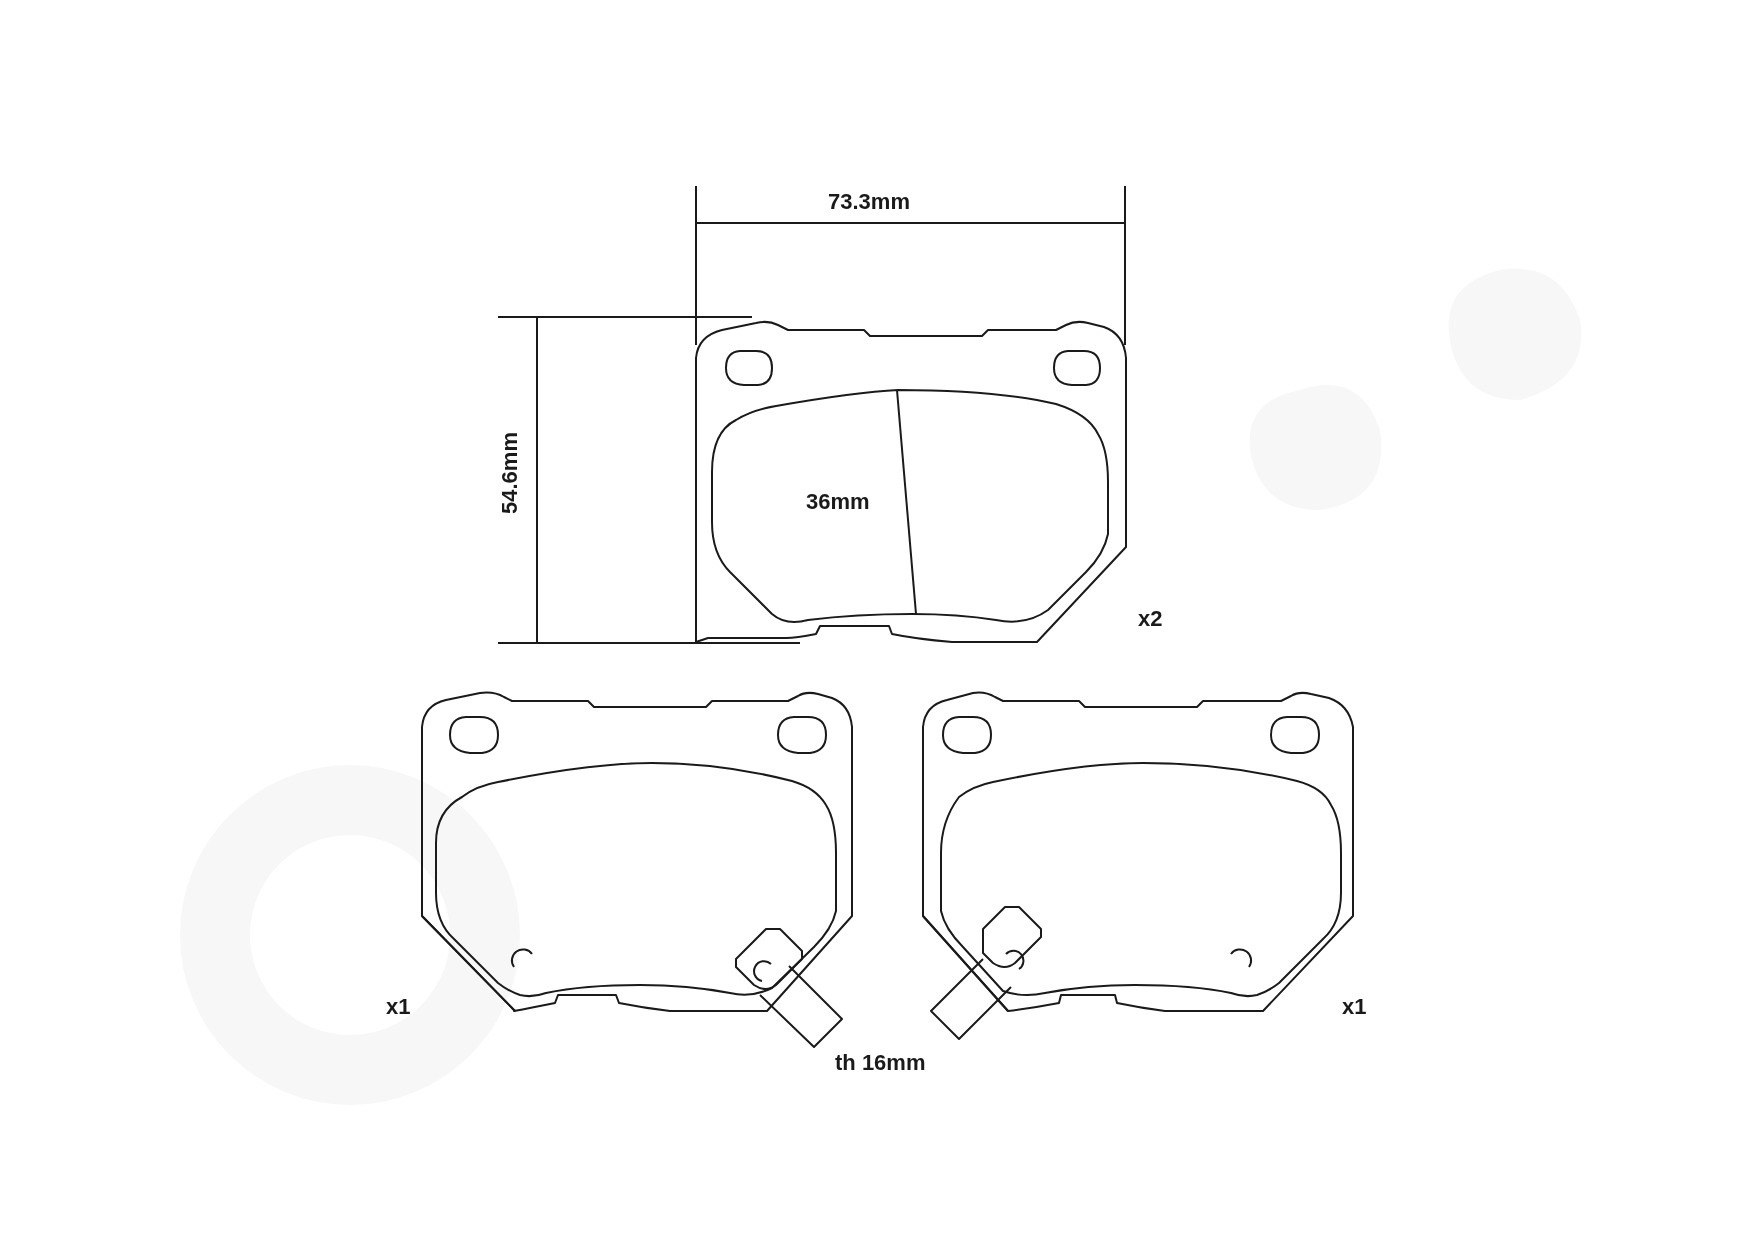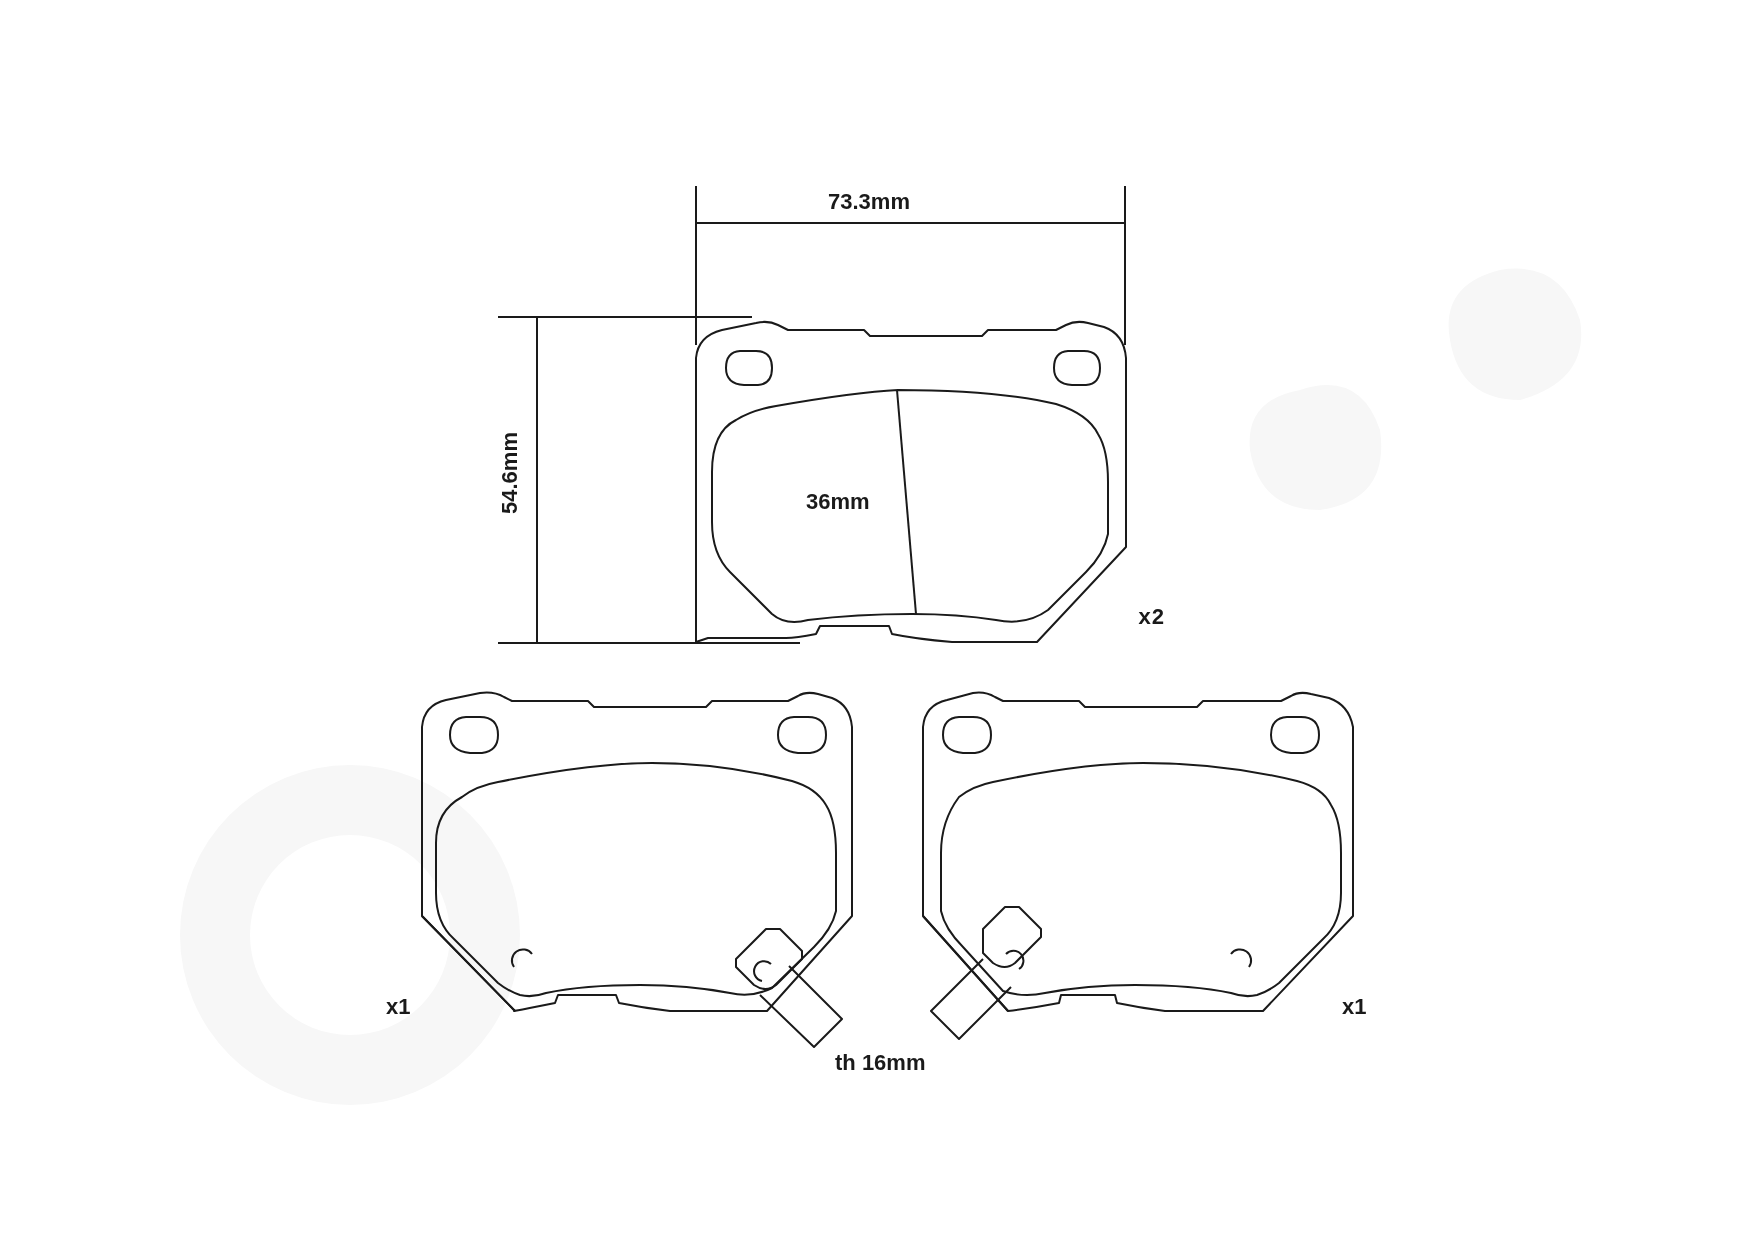--- a/index.html
+++ b/index.html
@@ -264,16 +264,16 @@
       <path class="ln" d="M 83 261 A 10 10 0 1 1 96 276"></path>
       <path class="ln" d="M 60 266 L 8 318 L 36 346 L 88 294"></path>
     </g>
   </g>
 </svg>
 </div>
 
 <div class="lbl" style="left:828px; top:191px;">73.3mm</div>
 <div class="lbl rot" style="left:474px; top:467px; width:72px; text-align:center;">54.6mm</div>
 <div class="lbl" style="left:806px; top:491px;">36mm</div>
-<div class="lbl" style="left:1138px; top:608px;font-family:Liberation Mono, monospace;">x2</div>
+<div class="lbl" style="left:1138px; top:608px;">x2</div>
 <div class="lbl" style="left:386px; top:996px;">x1</div>
 <div class="lbl" style="left:1342px; top:996px;">x1</div>
 <div class="lbl" style="left:835px; top:1052px;">th 16mm</div>
 
 </body></html>

